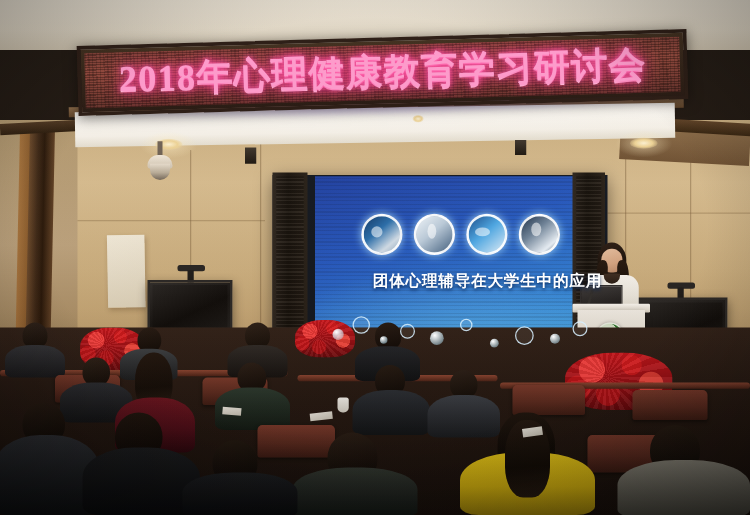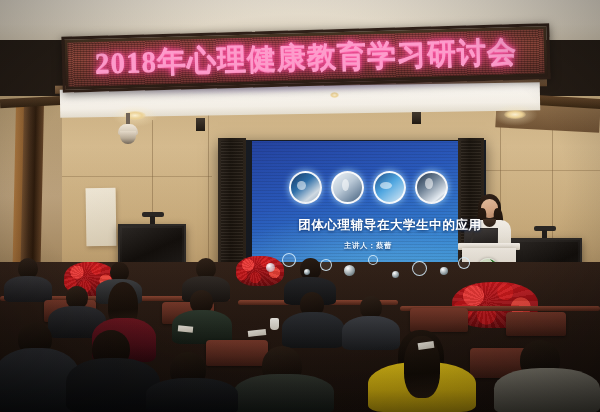--- a/index.html
+++ b/index.html
@@ -239,21 +239,20 @@
             <i style="left:9px;top:6px;width:7px;height:12px;"></i>
           </div>
         <div class="slide-icon si3">
             <i style="left:5px;top:9px;width:12px;height:7px;"></i>
           </div>
         <div class="slide-icon si4">
             <i style="left:8px;top:5px;width:8px;height:11px;"></i>
           </div>
       </div>
       <div class="slide-title">团体心理辅导在大学生中的应用</div>
-      <div class="slide-sub">主讲人：蔡蕾</div>
 
       <div class="bubble bub-solid" style="left:14px;top:122px;width:9px;height:9px;"></div>
       <div class="bubble bub-ring" style="left:30px;top:112px;width:12px;height:12px;"></div>
       <div class="bubble bub-solid" style="left:52px;top:128px;width:6px;height:6px;"></div>
       <div class="bubble bub-ring" style="left:68px;top:118px;width:10px;height:10px;"></div>
       <div class="bubble bub-solid" style="left:92px;top:124px;width:11px;height:11px;"></div>
       <div class="bubble bub-ring" style="left:116px;top:114px;width:8px;height:8px;"></div>
       <div class="bubble bub-solid" style="left:140px;top:130px;width:7px;height:7px;"></div>
       <div class="bubble bub-ring" style="left:160px;top:120px;width:13px;height:13px;"></div>
       <div class="bubble bub-solid" style="left:188px;top:126px;width:8px;height:8px;"></div>

